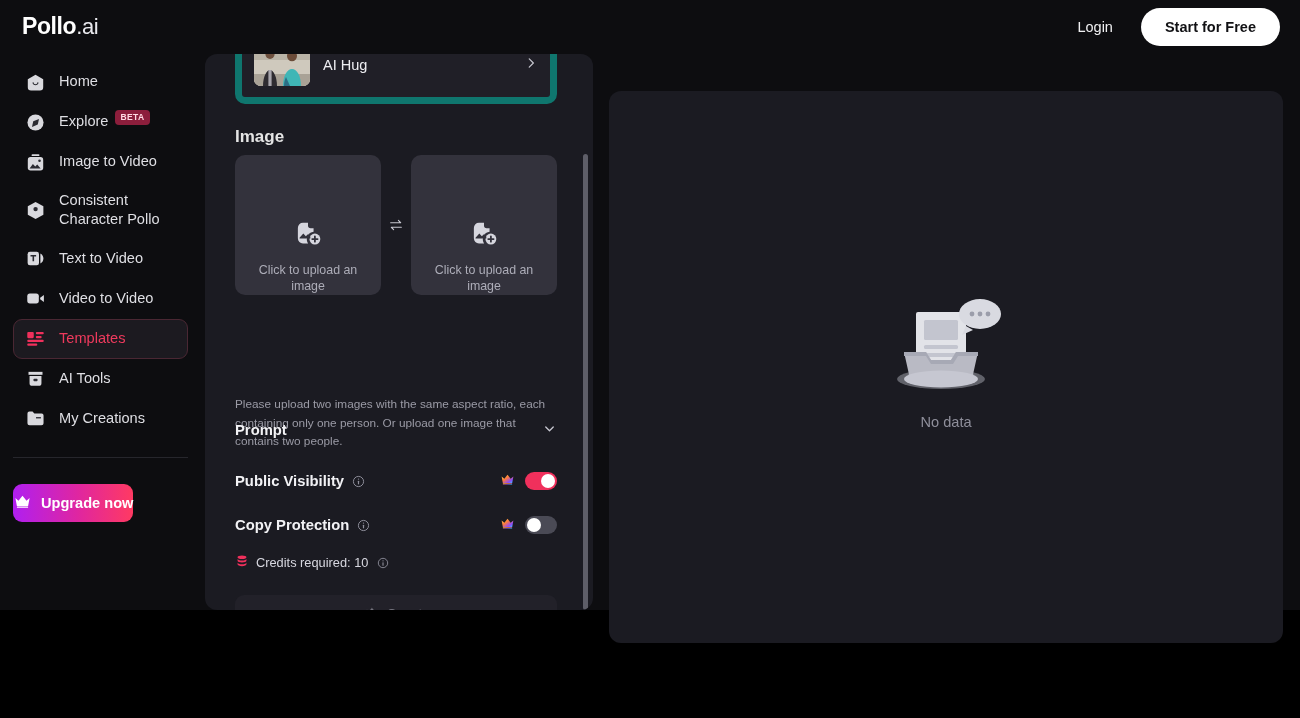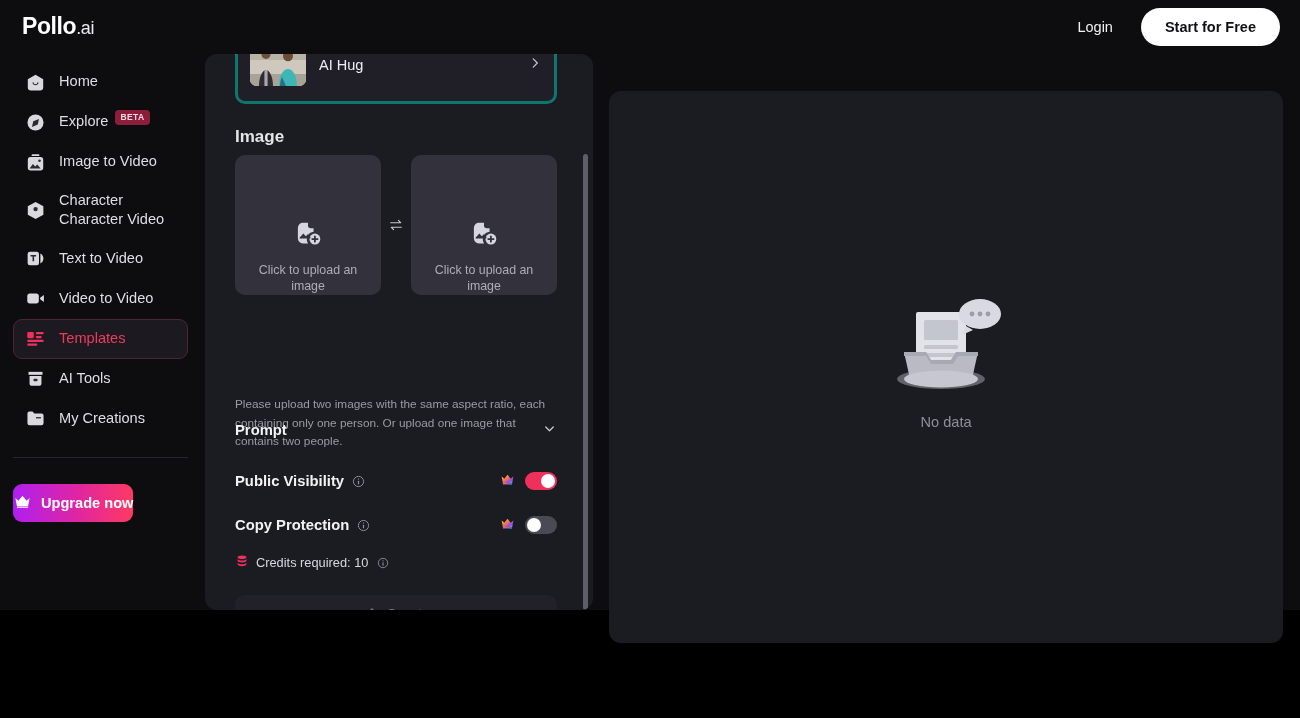--- a/index.html
+++ b/index.html
@@ -20,21 +20,21 @@
     position: absolute; left: 0; top: 0;
     width: 1300px; height: 54px;
     display: flex; align-items: center;
     background: #0d0d10;
   }
   .logo {
     position: absolute; left: 22px; top: 13px;
     font-size: 23px; letter-spacing: -0.4px; color: #ffffff;
   }
   .logo .bold { font-weight: 700; }
-  .logo .ai { font-weight: 400; font-size: 18px; color: #e9e9ee; }
+  .logo .ai { font-weight: 400; font-size: 22px; color: #e9e9ee; }
   .hdr-right {
     position: absolute; right: 20px; top: 0; height: 54px;
     display: flex; align-items: center; gap: 18px;
   }
   .login-link {
     font-size: 14.5px; color: #f0f0f2; cursor: pointer;
     padding: 6px 10px;
   }
   .start-btn {
     background: #ffffff; color: #111114;
@@ -103,21 +103,21 @@
   }
   .form-inner {
     position: absolute; left: 0; top: 0;
     width: 388px; height: 556px;
     padding: 0 30px 0 30px;
   }
   .tpl-card {
     position: absolute; left: 30px; top: -28px;
     width: 322px; height: 78px;
     background: #201f27;
-    border: 3px solid #0f766e;
+    border: 7px solid #0f766e;
     border-radius: 10px;
     display: flex; align-items: center; gap: 13px;
     padding: 0 12px;
     cursor: pointer;
   }
   .tpl-thumb {
     width: 56px; height: 42px; border-radius: 7px;
     overflow: hidden; flex: 0 0 56px;
     position: relative;
     background: #bdb9ae;
@@ -281,21 +281,21 @@
       <span class="nav-label">Image to Video</span>
     </div>
 
     <div class="nav-item">
       <span class="nav-ico">
         <svg width="21" height="21" viewBox="0 0 24 24">
             <path fill="#d9d9de" d="M12.1 2.4 21 7.2v9.6l-8.9 4.8-8.9-4.8V7.2z"></path>
             <circle cx="12.1" cy="10.4" r="2.5" fill="#2a2a31"></circle>
           </svg>
       </span>
-      <span class="nav-label">Character Character Video</span>
+      <span class="nav-label">Consistent Character Pollo</span>
     </div>
 
     <div class="nav-item">
       <span class="nav-ico">
         <svg width="21" height="21" viewBox="0 0 24 24">
             <rect x="3" y="4.4" width="13" height="15.2" rx="2.6" fill="#d9d9de"></rect>
             <path fill="#2a2a31" d="M6.3 8h6.4v1.8h-2.3v5.4H8.6V9.8H6.3z"></path>
             <path fill="#d9d9de" d="M17.6 6.3c2.2 1.2 3.4 3.3 3.4 5.7s-1.2 4.5-3.4 5.7z"></path>
           </svg>
       </span>

